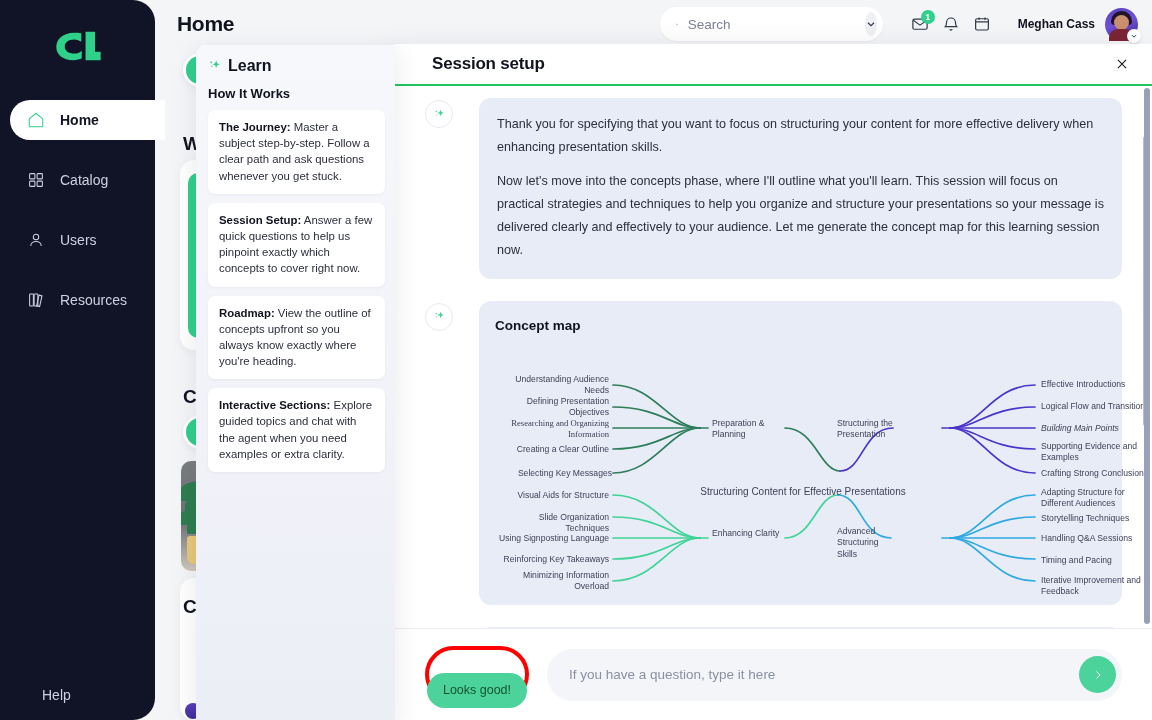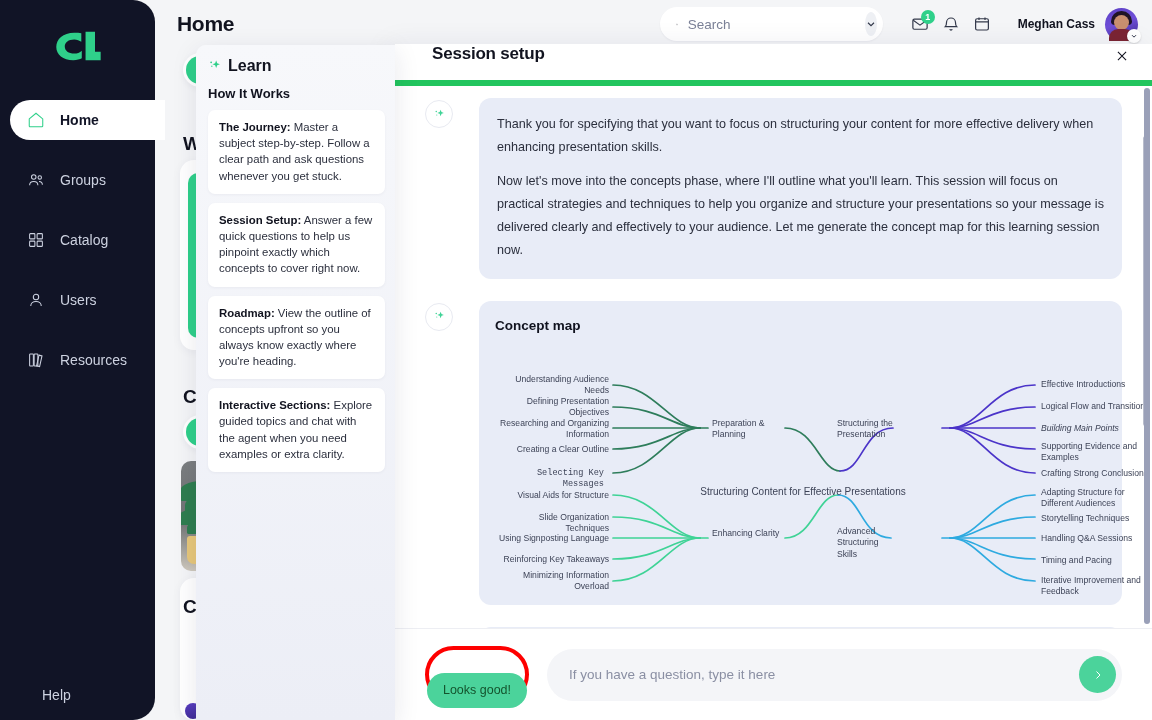--- a/index.html
+++ b/index.html
@@ -162,22 +162,22 @@
   .learn-card b { font-weight: 700; color:#11131f; }
 
   
   .session-panel {
     position: absolute; left: 395px; top: 44px; width: 757px; height: 676px;
     background: #ffffff; z-index: 5;
     box-shadow: -8px 0 26px rgba(25,30,70,.07);
     display: flex; flex-direction: column;
   }
   .session-head {
-    height: 42px; display: flex; 
-    padding: 0 18px 0 37px; border-bottom: 6px solid #22c55e;
+    height: 42px; display: flex; align-items: center;
+    padding: 0 18px 0 37px; border-bottom: 2px solid #22c55e;
     flex: 0 0 42px;
   }
   .session-head h2 { font-size: 17px; font-weight: 700; color:#11131f; letter-spacing:-.2px; }
   .close-x { margin-left:auto; width:24px; height:24px; display:flex; align-items:center; justify-content:center;
     cursor:pointer; }
   .close-x svg { width: 14px; height: 14px; stroke:#11131f; stroke-width:1.8; }
 
   .session-body {
     flex: 1; overflow: hidden; position: relative;
     padding: 12px 30px 0 30px;
@@ -284,29 +284,20 @@
         <path d="M34 3 L44 3 L44 24 L50 24 L50 33 L34 33 Z" fill="#2fd08a"></path>
       </svg>
     </div>
 
     <nav class="nav">
       <div class="nav-item active">
         <svg class="ic" viewBox="0 0 24 24">
             <path d="M3 10.5 12 3l9 7.5V20a1 1 0 0 1-1 1H4a1 1 0 0 1-1-1z"></path>
           </svg>
         <span>Home</span>
-      </div>
-      <div class="nav-item">
-        <svg class="ic" viewBox="0 0 24 24">
-            <circle cx="9" cy="8" r="3"></circle>
-            <path d="M3.5 19c0-3 2.5-5 5.5-5s5.5 2 5.5 5"></path>
-            <circle cx="17" cy="8.5" r="2.3"></circle>
-            <path d="M16 14c2.6 0 4.5 1.8 4.5 4.4"></path>
-          </svg>
-        <span>Groups</span>
       </div>
       <div class="nav-item">
         <svg class="ic" viewBox="0 0 24 24">
             <rect x="3.5" y="3.5" width="7" height="7" rx="1"></rect>
             <rect x="13.5" y="3.5" width="7" height="7" rx="1"></rect>
             <rect x="3.5" y="13.5" width="7" height="7" rx="1"></rect>
             <rect x="13.5" y="13.5" width="7" height="7" rx="1"></rect>
           </svg>
         <span>Catalog</span>
       </div>
@@ -489,23 +480,23 @@
                 <path d="M455 195 C482 195 494 174 540 174" stroke="#2eaae0"></path>
                 <path d="M455 195 L540 195" stroke="#2eaae0"></path>
                 <path d="M455 195 C482 195 494 216 540 216" stroke="#2eaae0"></path>
                 <path d="M455 195 C485 195 497 238 540 238" stroke="#2eaae0"></path>
                 <path d="M447 195 L455 195" stroke="#2eaae0"></path>
               </g>
             </svg>
 
             <div class="map-label r" style="left:6px; top:31px; width:108px;">Understanding Audience Needs</div>
             <div class="map-label r" style="left:6px; top:53px; width:108px;">Defining Presentation Objectives</div>
-            <div class="map-label r" style="left:0px; top:75px; width:114px;">Researching and Organizing Information</div>
+            <div class="map-label r" style="left:0px; top:75px; width:114px;font-family:Liberation Serif, serif;">Researching and Organizing Information</div>
             <div class="map-label r" style="left:6px; top:101px; width:108px;">Creating a Clear Outline</div>
-            <div class="map-label r" style="left:1px; top:125px; width:108px;font-family:Liberation Mono, monospace;">Selecting Key Messages</div>
+            <div class="map-label r" style="left:9px; top:125px; width:108px;">Selecting Key Messages</div>
             <div class="map-label" style="left:217px; top:75px; width:74px;">Preparation &amp; Planning</div>
 
             <div class="map-label r" style="left:6px; top:147px; width:108px;">Visual Aids for Structure</div>
             <div class="map-label r" style="left:0px; top:169px; width:114px;">Slide Organization Techniques</div>
             <div class="map-label r" style="left:0px; top:190px; width:114px;">Using Signposting Language</div>
             <div class="map-label r" style="left:6px; top:211px; width:108px;">Reinforcing Key Takeaways</div>
             <div class="map-label r" style="left:6px; top:227px; width:108px;">Minimizing Information Overload</div>
             <div class="map-label" style="left:217px; top:185px; width:70px;">Enhancing Clarity</div>
 
             <div class="map-center" style="left:158px; top:140px; width:300px; text-align:center;">Structuring Content for Effective Presentations</div>

